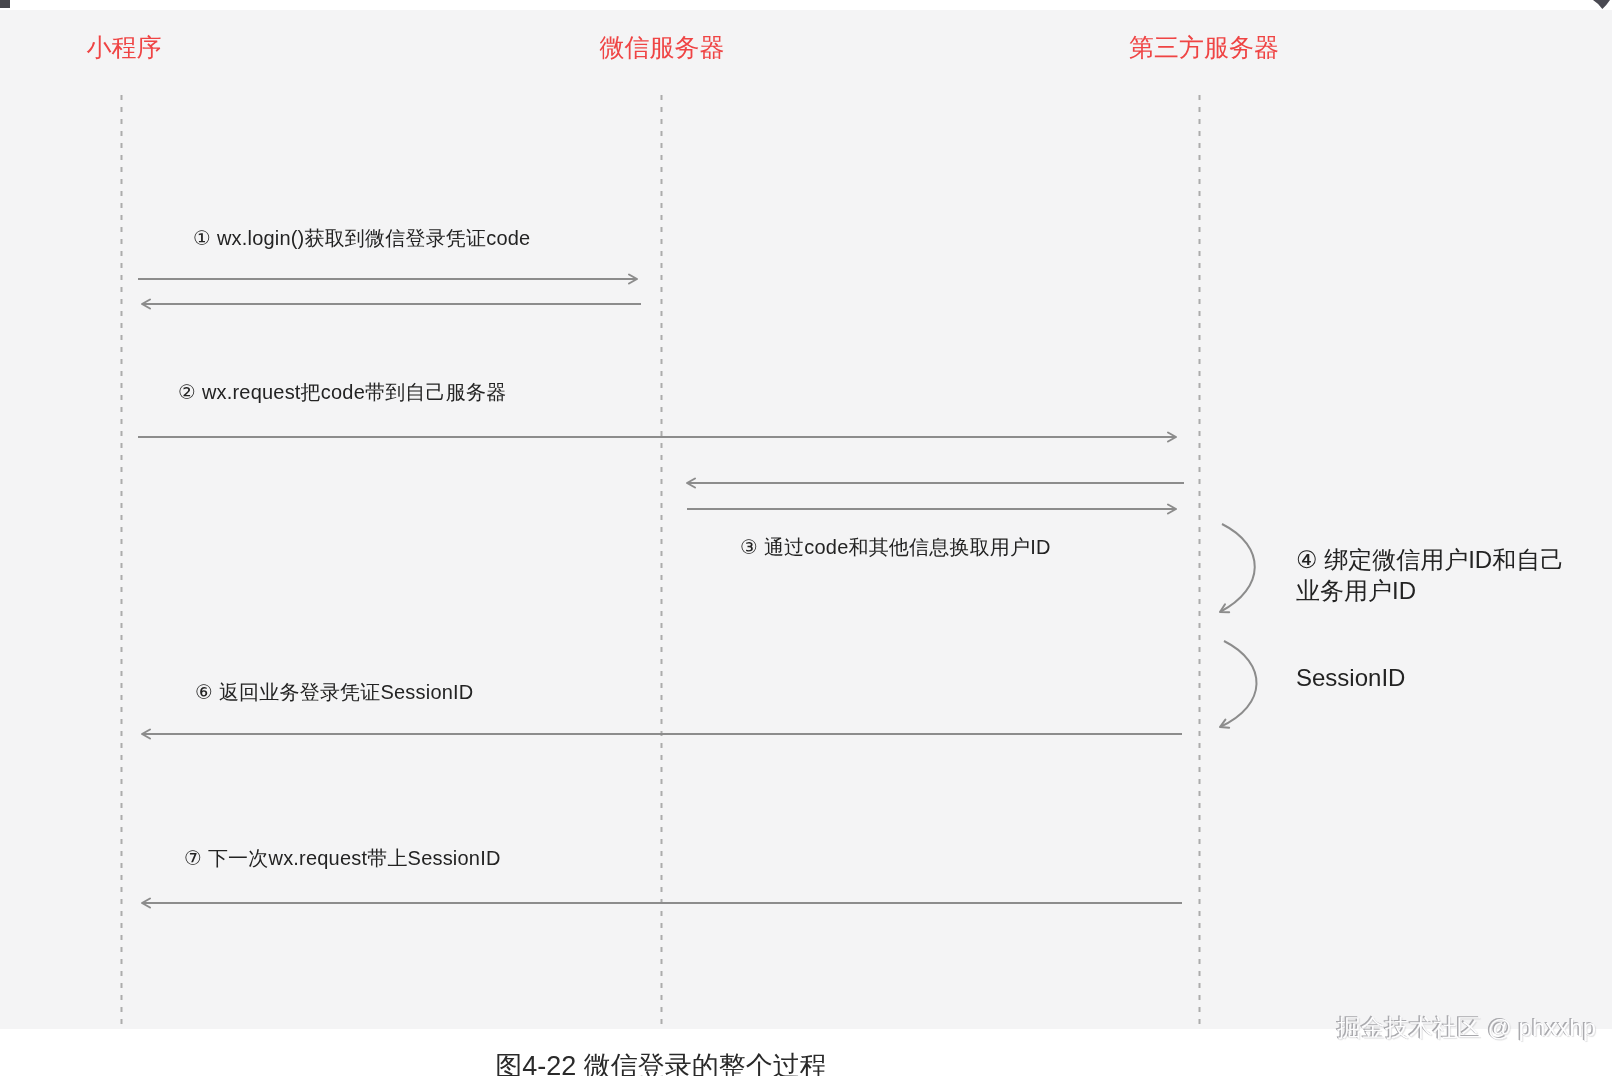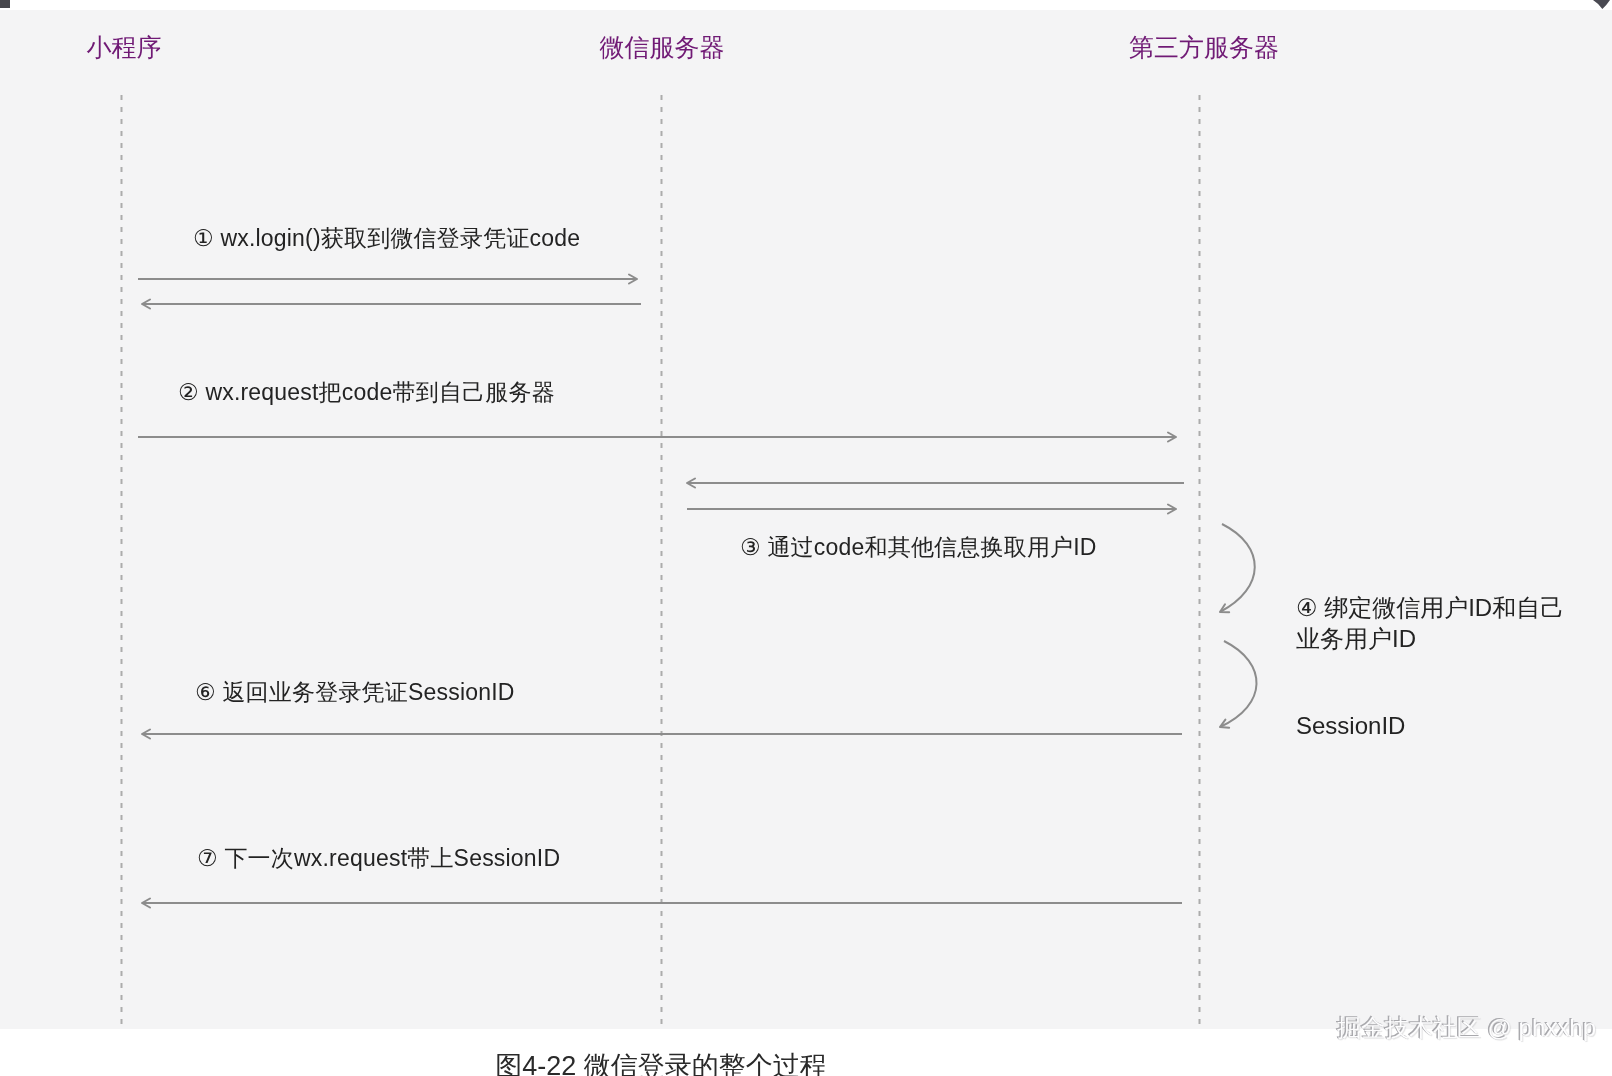--- a/index.html
+++ b/index.html
@@ -10,31 +10,30 @@
     color:#232323;
   }
   .stage{position:absolute;left:0;top:0;width:1612px;height:1076px;}
   .canvas-bg{
     position:absolute;left:0;top:10px;width:1612px;height:1019px;
     background:#f4f4f5;
   }
   .gfx{position:absolute;left:0;top:0;width:1612px;height:1076px;}
   .label{
     position:absolute;white-space:nowrap;
-    font-size:23px;line-height:30px;color:#232323;
+    font-size:20px;line-height:30px;color:#232323;
     letter-spacing:0.2px;
   }
   .header{
     position:absolute;top:32px;transform:translateX(-50%);
-    font-size:25px;line-height:30px;color:#701a75;white-space:nowrap;
+    font-size:25px;line-height:30px;color:#ef4444;white-space:nowrap;
   }
   .note{
     position:absolute;font-size:24px;line-height:31px;color:#232323;
     white-space:nowrap;
-    margin-top:48px;
   }
   .caption{
     position:absolute;top:1039px;left:661px;transform:translateX(-50%);
     font-size:27px;line-height:32px;color:#2a2a2a;white-space:nowrap;margin-top:11px;
   }
   .watermark{
     position:absolute;top:1013px;right:16px;
     font-size:24px;line-height:30px;white-space:nowrap;
     color:#fdfdfe;
     text-shadow:-1.5px -1.5px 0 #a9a9ad, -0.5px -0.5px 0 #b9b9bc, 1px 1px 1px rgba(190,190,192,.45);
@@ -94,21 +93,21 @@
   <div class="note" style="left:1296px;top:544px">
     <div>④ 绑定微信用户ID和自己</div>
     <div>业务用户ID</div>
   </div>
 
   <div class="note" style="left:1296px;top:662px">
     <div>SessionID</div>
   </div>
 
   <div class="label" style="left:195px;top:677px">⑥ 返回业务登录凭证SessionID</div>
-  <div class="label" style="left:197px;top:843px">⑦ 下一次wx.request带上SessionID</div>
+  <div class="label" style="left:184px;top:843px">⑦ 下一次wx.request带上SessionID</div>
 
   <div class="caption">图4-22 微信登录的整个过程</div>
 
   <div class="watermark">掘金技术社区 @ phxxhp</div>
 
   <div class="corner-frag"></div>
   <div class="cursor-frag"></div>
 </div>
 
 </body></html>

